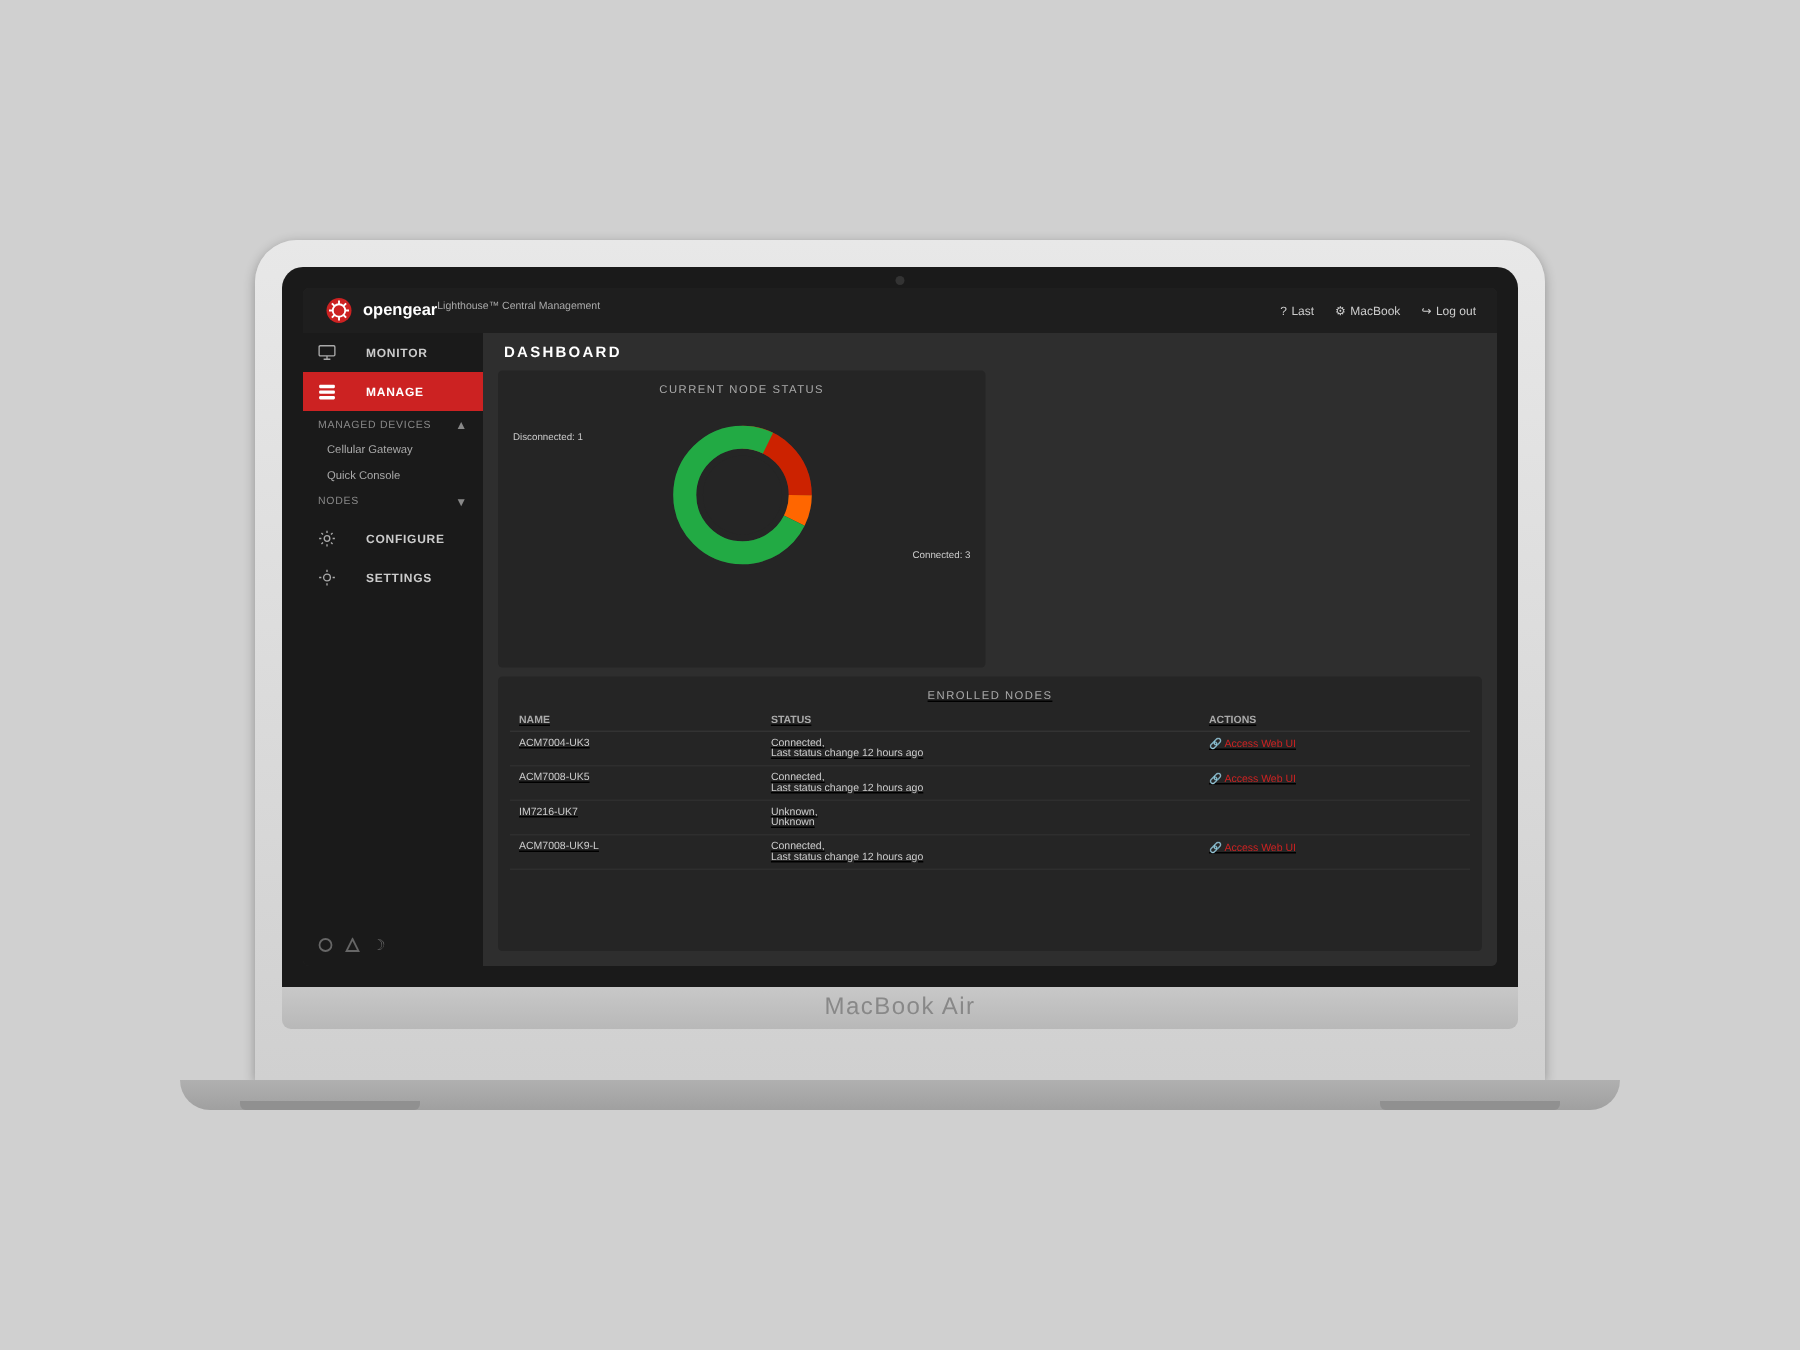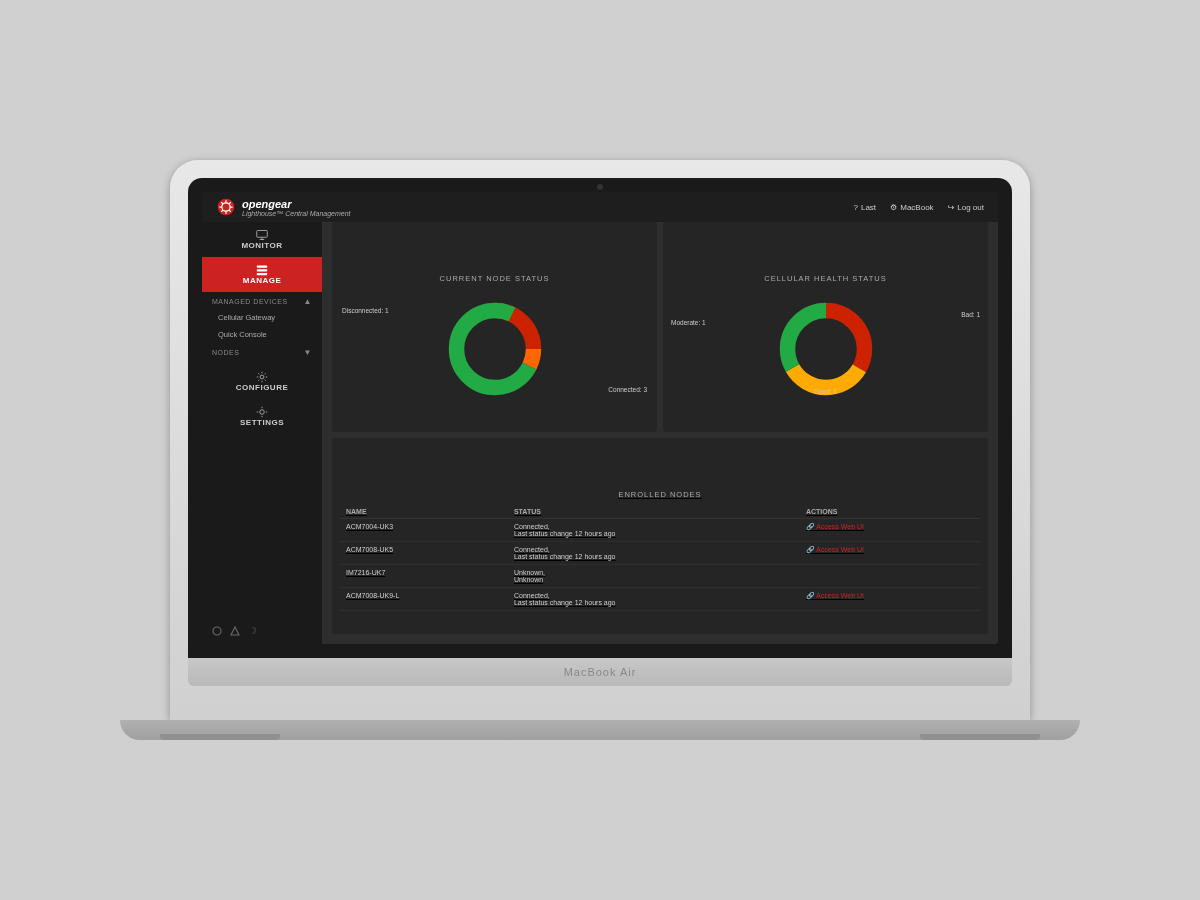--- a/index.html
+++ b/index.html
@@ -54,21 +54,21 @@
     .macbook-base {
       width: 100%;
       height: 28px;
       background: linear-gradient(180deg, #c8c8c8 0%, #b8b8b8 100%);
       border-radius: 0 0 6px 6px;
       display: flex;
       justify-content: center;
       align-items: center;
     }
     .macbook-brand {
-      font-size: 11px;
+      font-size: 16px;
       color: #888;
       font-family: Arial, sans-serif;
       letter-spacing: 1px;
     }
     .macbook-bottom {
       width: 960px;
       height: 20px;
       background: linear-gradient(180deg, #b0b0b0 0%, #a0a0a0 100%);
       border-radius: 0 0 20px 20px;
       margin-top: 0;
@@ -99,22 +99,21 @@
       display: flex;
       align-items: center;
       gap: 6px;
     }
     .logo-gear {
       width: 20px;
       height: 20px;
     }
     .logo-text {
       display: flex;
-      flex-direction: column;
-      font-style: italic;
+      flex-direction: row;
     }
     .logo-name {
       color: #ffffff;
       font-size: 11px;
       font-weight: bold;
     }
     .logo-sub {
       color: #aaa;
       font-size: 7px;
     }
@@ -142,29 +141,28 @@
     .sidebar {
       width: 120px;
       background: #1a1a1a;
       flex-shrink: 0;
       display: flex;
       flex-direction: column;
     }
     .sidebar-item {
       display: flex;
       align-items: center;
-      gap: 0;
+      gap: 20px;
       padding: 7px 10px;
       cursor: pointer;
       color: #ccc;
       font-size: 8px;
       text-transform: uppercase;
       font-weight: bold;
       letter-spacing: 0.5px;
-      flex-direction: column;
     }
     .sidebar-item.active {
       background: #cc2222;
       color: #fff;
     }
     .sidebar-item-icon {
       width: 12px;
       height: 12px;
       flex-shrink: 0;
     }
@@ -224,21 +222,20 @@
       border-radius: 3px;
       padding: 8px;
     }
     .card-title {
       color: #aaa;
       font-size: 7.5px;
       text-align: center;
       text-transform: uppercase;
       letter-spacing: 1px;
       margin-bottom: 6px;
-      margin-top: 44px;
     }
 
     
     .chart-container {
       display: flex;
       justify-content: center;
       align-items: center;
       position: relative;
       height: 120px;
     }
@@ -385,20 +382,21 @@
                 <circle cx="5" cy="5" r="4" fill="none" stroke="#666" stroke-width="1.2"></circle>
               </svg>
               <svg width="10" height="10" viewBox="0 0 10 10">
                 <polygon points="5,1 9,9 1,9" fill="none" stroke="#666" stroke-width="1.2"></polygon>
               </svg>
               <span style="color:#666;font-size:10px;">☽</span>
             </div>
           </div>
 
           <div class="main-content">
+            <div class="page-title">DASHBOARD</div>
             <div class="dashboard-grid">
 
               <div class="card">
                 <div class="card-title">Current Node Status</div>
                 <div class="chart-container">
 
                   <svg class="donut-svg" viewBox="0 0 100 100">
 
                     <circle cx="50" cy="50" r="35" fill="none" stroke="#333" stroke-width="14"></circle>
 
@@ -409,38 +407,20 @@
                     <circle cx="50" cy="50" r="35" fill="none" stroke="#22aa44" stroke-width="14" stroke-dasharray="164.93 54.98" stroke-dashoffset="-70.98" transform="rotate(-90 50 50)"></circle>
 
                     <circle cx="50" cy="50" r="24" fill="#252525"></circle>
                   </svg>
 
                   <span class="chart-label" style="top:18px; left:2px;">Disconnected: 1</span>
                   <span class="chart-label" style="bottom:16px; right:2px;">Connected: 3</span>
                 </div>
               </div>
 
-              <div class="card">
-                <div class="card-title">Cellular Health Status</div>
-                <div class="chart-container">
-                  <svg class="donut-svg" viewBox="0 0 100 100">
-                    <circle cx="50" cy="50" r="35" fill="none" stroke="#333" stroke-width="14"></circle>
-
-                    <circle cx="50" cy="50" r="35" fill="none" stroke="#cc2200" stroke-width="14" stroke-dasharray="73.3 146.6" stroke-dashoffset="0" transform="rotate(-90 50 50)"></circle>
-
-                    <circle cx="50" cy="50" r="35" fill="none" stroke="#ffaa00" stroke-width="14" stroke-dasharray="73.3 146.6" stroke-dashoffset="-73.3" transform="rotate(-90 50 50)"></circle>
-
-                    <circle cx="50" cy="50" r="35" fill="none" stroke="#22aa44" stroke-width="14" stroke-dasharray="73.3 146.6" stroke-dashoffset="-146.6" transform="rotate(-90 50 50)"></circle>
-                    <circle cx="50" cy="50" r="24" fill="#252525"></circle>
-                  </svg>
-                  <span class="chart-label" style="top:30px; left:0px;">Moderate: 1</span>
-                  <span class="chart-label" style="top:22px; right:0px;">Bad: 1</span>
-                  <span class="chart-label" style="bottom:14px; left:50%; transform:translateX(-50%);">Good: 1</span>
-                </div>
-              </div>
 
               <div class="card enrolled-card">
                 <div class="card-title">Enrolled Nodes</div>
                 <table class="nodes-table">
                   <thead>
                     <tr>
                       <th>Name</th>
                       <th>Status</th>
                       <th>Actions</th>
                     </tr>

